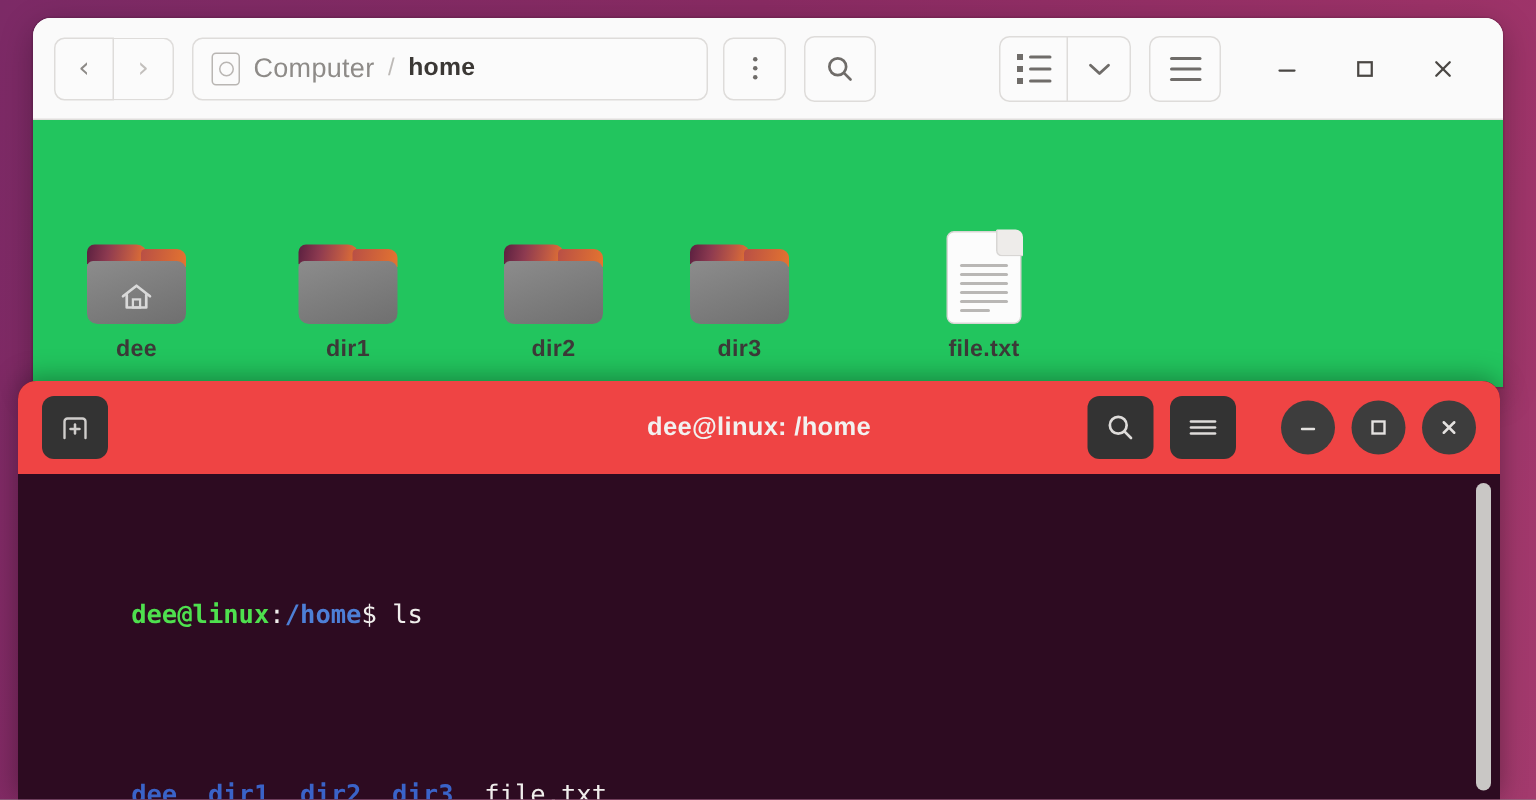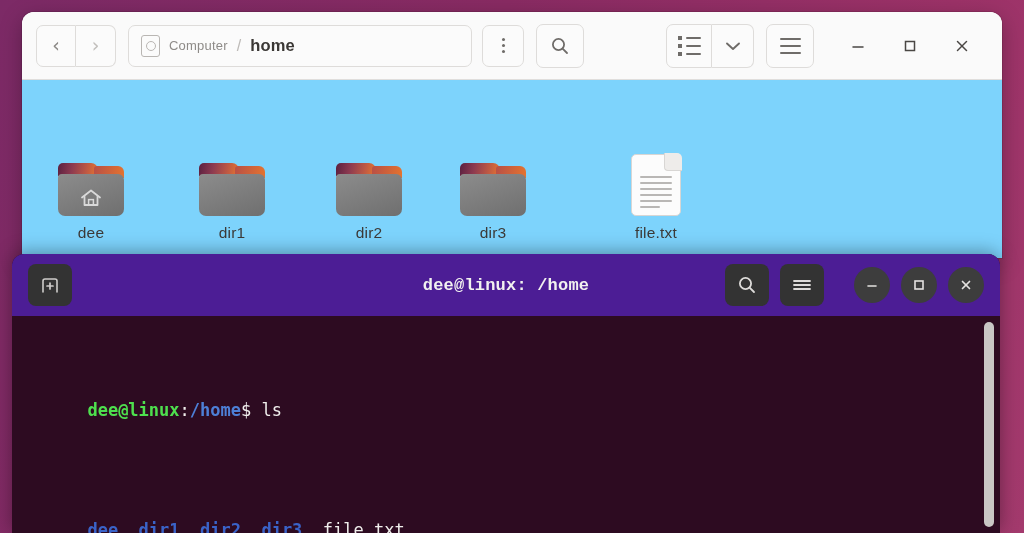--- a/index.html
+++ b/index.html
@@ -69,21 +69,21 @@
     width: 17px; height: 20px;
     border: 1.6px solid #b9b6b3;
     border-radius: 3px;
     display: flex; align-items: center; justify-content: center;
     flex: none;
   }
   #drive-icon i {
     display: block; width: 8px; height: 8px;
     border: 1.6px solid #b9b6b3; border-radius: 50%;
   }
-  .crumb { font-size: 13px; color: #8e8b88; letter-spacing: .2px; }
+  .crumb { font-size: 18px; color: #8e8b88; letter-spacing: .2px; }
   .crumb-sep { font-size: 16px; color: #bdbab7; }
   .crumb-cur { font-size: 16.5px; color: #3b3835; font-weight: bold; letter-spacing: .2px; }
 
   #btn-menu-dots { margin-left: 10px; width: 42px; height: 42px; }
   .dots { display:flex; flex-direction:column; gap:3px; align-items:center; }
   .dots span { width: 3px; height: 3px; border-radius: 50%; background: #6f6c69; display:block; }
 
   #btn-search-fm { margin-left: 12px; width: 48px; height: 44px; }
 
   #view-group { margin-left: auto; }
@@ -96,21 +96,21 @@
   .icon-list .row { display:flex; align-items:center; gap:4px; }
   .icon-list .sq { width:4px; height:4px; background:#6f6c69; display:block; }
   .icon-list .ln { width:15px; height:2px; background:#6f6c69; display:block; border-radius:1px; }
   .icon-burger { display:flex; flex-direction:column; gap:5px; }
   .icon-burger span { width:21px; height:2px; background:#6f6c69; border-radius:1px; display:block; }
 
   #wincontrols { display:flex; align-items:center; margin-left: 18px; gap: 0; }
   .wc { width: 52px; height: 44px; display:flex; align-items:center; justify-content:center; color:#4a4744; }
 
   
-  #fm-body { position: relative; height: 178px; background: #7dd3fc; }
+  #fm-body { position: relative; height: 178px; background: #22c55e; font-weight: bold; }
   .item {
     position: absolute;
     width: 120px;
     text-align: center;
     top: 74px;
   }
   .item .glyph { height: 62px; display:flex; align-items:flex-end; justify-content:center; }
   .item .label {
     margin-top: 8px;
     font-size: 15.5px;
@@ -176,27 +176,26 @@
     position: absolute;
     left: 12px; top: 254px;
     width: 988px; height: 279px;
     background: #2d0b21;
     border-radius: 12px 12px 0 0;
     box-shadow: 0 -2px 18px rgba(0,0,0,0.35);
     overflow: hidden;
   }
   #term-header {
     height: 62px;
-    background: #4c1d95;
+    background: #ef4444;
     display: flex;
     align-items: center;
     padding: 0 16px;
     box-sizing: border-box;
     position: relative;
-    font-family: Liberation Mono, monospace;
   }
   .tbtn {
     background: #333333;
     border-radius: 8px;
     width: 44px; height: 42px;
     display:flex; align-items:center; justify-content:center;
     color: #d6d4d2;
     flex: none;
   }
   #term-title {

